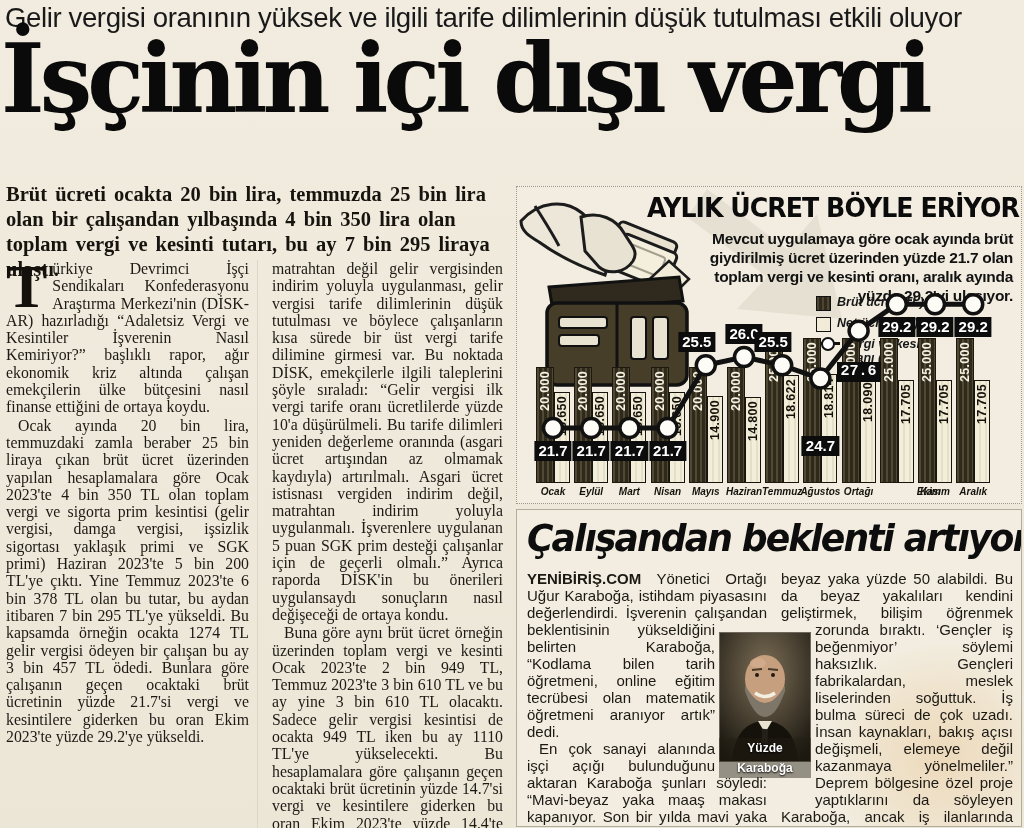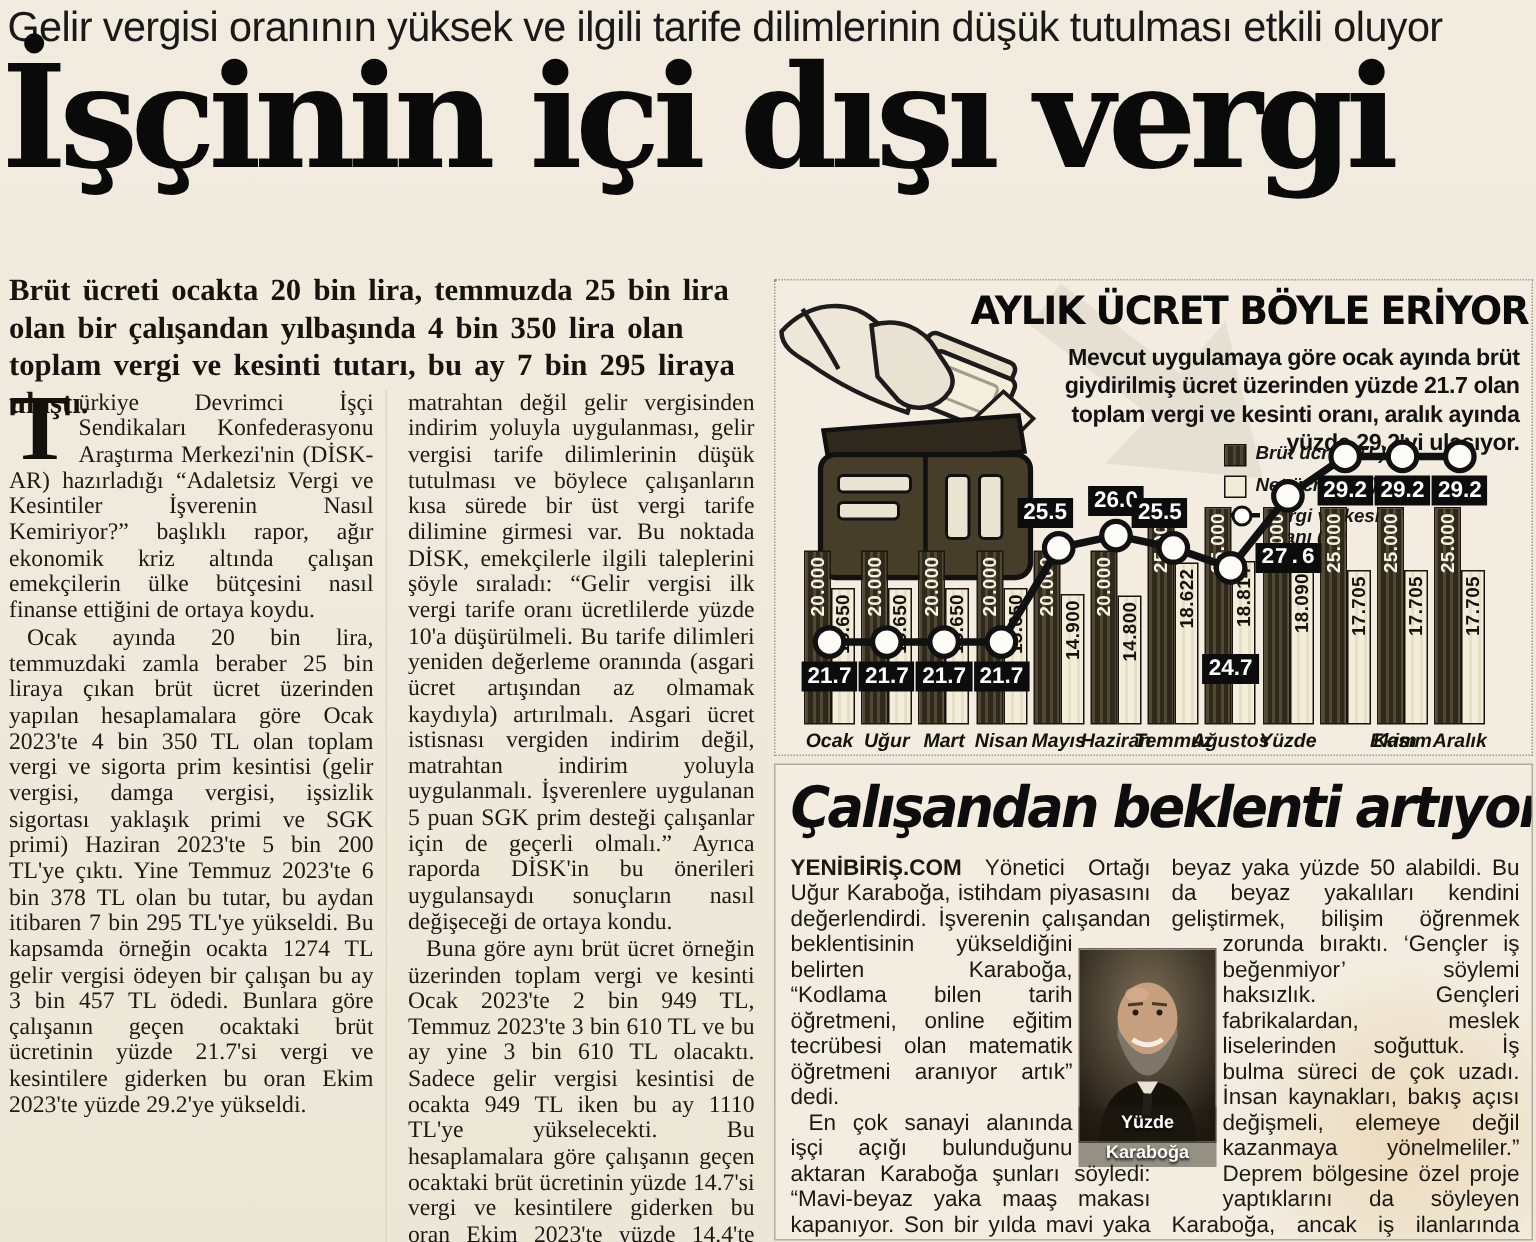--- a/index.html
+++ b/index.html
@@ -56,21 +56,21 @@
   .chart-canvas{position:absolute;left:0;top:0;width:504px;height:316px;}
   .bar{position:absolute;}
   .bar-brut{background:repeating-linear-gradient(90deg,#514935 0 2px,#2e2919 2px 5px);border:1px solid #1c180f;}
   .bar-net{background:repeating-linear-gradient(90deg,#f3eeda 0 4px,#e6dfc8 4px 6px);border:1.5px solid #17140d;}
   .blab{position:absolute;top:3px;left:50%;writing-mode:vertical-rl;
         transform:translateX(-50%) rotate(180deg);
         font-family:"Liberation Sans",sans-serif;font-weight:bold;font-size:12.5px;letter-spacing:.3px;}
   .blab.w{color:#f6f2e4;}
   .blab.d{color:#14110a;}
   .month{position:absolute;width:52px;text-align:center;
-         font-family:"Liberation Sans",sans-serif;font-style:italic;font-weight:bold;font-size:13px;color:#14120c;}
+         font-family:"Liberation Sans",sans-serif;font-style:italic;font-weight:bold;font-size:10px;color:#14120c;}
   .rate-svg{position:absolute;left:0;top:0;}
   .rlab{position:absolute;transform:translateX(-50%);background:#0c0c0c;color:#fff;
         font-family:"Liberation Sans",sans-serif;font-weight:bold;font-size:15px;line-height:20px;
         padding:0 4px;white-space:nowrap;}
   
   .s2-head{position:absolute;left:10px;top:6px;width:488px;
            font-family:"DejaVu Sans",sans-serif;font-style:italic;font-weight:bold;font-size:38px;
            letter-spacing:-2px;transform:scaleX(.95);transform-origin:left;white-space:nowrap;color:#0d0d0d;}
   .s2-cols{position:absolute;left:10px;top:60px;width:486px;display:flex;
            font-family:"Liberation Sans",sans-serif;font-size:15px;line-height:17px;text-align:justify;color:#1c1914;}
@@ -162,21 +162,21 @@
         <div class="bar bar-net" style="left: 37px; top: 205px; width: 14px; height: 89px;">
           <div class="blab d">15.650</div>
         </div>
         <div class="month" style="left: 10px; top: 299px;">Ocak</div>
         <div class="bar bar-brut" style="left: 57.2px; top: 180px; width: 16px; height: 114px;">
           <div class="blab w">20.000</div>
         </div>
         <div class="bar bar-net" style="left: 75.2px; top: 205px; width: 14px; height: 89px;">
           <div class="blab d">15.650</div>
         </div>
-        <div class="month" style="left: 48.2px; top: 299px;">Uğur</div>
+        <div class="month" style="left: 48.2px; top: 299px;">Eylül</div>
         <div class="bar bar-brut" style="left: 95.4px; top: 180px; width: 16px; height: 114px;">
           <div class="blab w">20.000</div>
         </div>
         <div class="bar bar-net" style="left: 113.4px; top: 205px; width: 14px; height: 89px;">
           <div class="blab d">15.650</div>
         </div>
         <div class="month" style="left: 86.4px; top: 299px;">Mart</div>
         <div class="bar bar-brut" style="left: 133.6px; top: 180px; width: 16px; height: 114px;">
           <div class="blab w">20.000</div>
         </div>
@@ -211,21 +211,21 @@
         <div class="bar bar-net" style="left: 304.4px; top: 187px; width: 14px; height: 107px;">
           <div class="blab d">18.814</div>
         </div>
         <div class="month" style="left: 277.4px; top: 299px;">Ağustos</div>
         <div class="bar bar-brut" style="left: 324.6px; top: 151px; width: 16px; height: 143px;">
           <div class="blab w">25.000</div>
         </div>
         <div class="bar bar-net" style="left: 342.6px; top: 191px; width: 14px; height: 103px;">
           <div class="blab d">18.090</div>
         </div>
-        <div class="month" style="left: 315.6px; top: 299px;">Yüzde</div>
+        <div class="month" style="left: 315.6px; top: 299px;">Ortağı</div>
         <div class="bar bar-brut" style="left: 362.8px; top: 151px; width: 16px; height: 143px;">
           <div class="blab w">25.000</div>
         </div>
         <div class="bar bar-net" style="left: 380.8px; top: 193px; width: 14px; height: 101px;">
           <div class="blab d">17.705</div>
         </div>
         <div class="month" style="left: 353.8px; top: 299px; padding-left: 32px;">Ekim</div>
         <div class="bar bar-brut" style="left: 401px; top: 151px; width: 16px; height: 143px;">
           <div class="blab w">25.000</div>
         </div>

